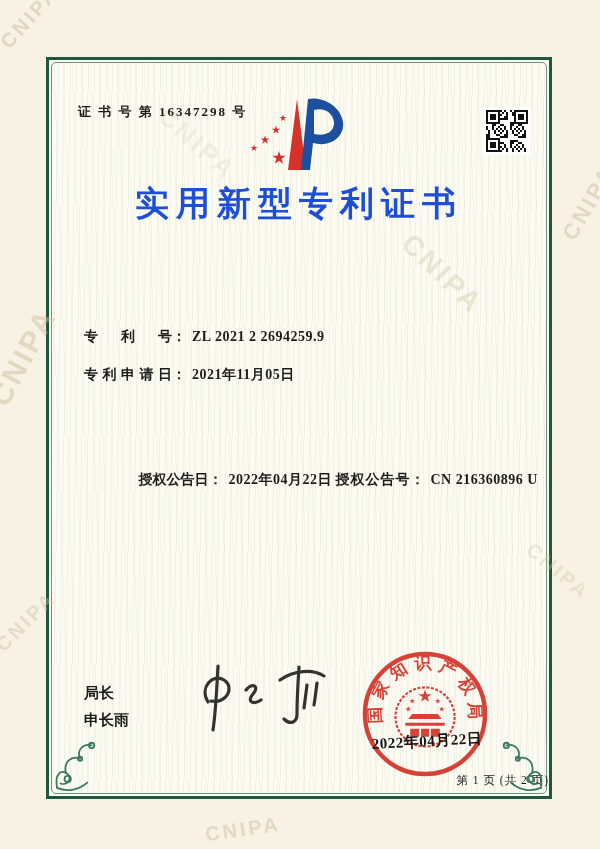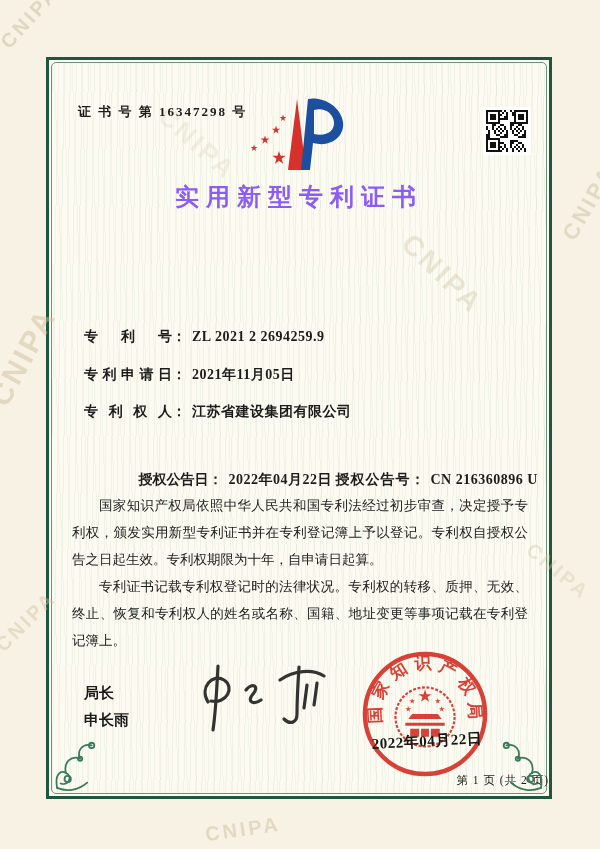--- a/index.html
+++ b/index.html
@@ -28,21 +28,21 @@
   }
   .content{position:absolute;inset:0;z-index:2;}
   
   .cert-no{position:absolute;left:29px;top:43px;font-size:13px;letter-spacing:2px;font-weight:600;}
   .logo{position:absolute;left:199px;top:36px;width:104px;height:80px;}
   .qr{position:absolute;left:434px;top:47px;width:48px;height:48px;background:#fff;padding:3px;box-sizing:border-box;}
   .qr-grid{display:grid;width:100%;height:100%;grid-template-columns:repeat(21,1fr);grid-template-rows:repeat(21,1fr);}
   .qr-grid i{background:#111;}
   .title{
     position:absolute;left:0;top:121px;width:100%;text-align:center;
-    font-size:24px;font-weight:bold;letter-spacing:7px;color:#8b5cf6;
+    font-size:34px;font-weight:bold;letter-spacing:7px;color:#1d4ed8;
   }
   
   .row{position:absolute;left:35px;right:26px;font-size:14px;font-weight:600;white-space:nowrap;}
   .lab{display:inline-block;width:88px;text-align:justify;text-align-last:justify;vertical-align:bottom;}
   .colon{display:inline-block;margin-right:6px;}
   .val{letter-spacing:.5px;}
   .grant-left{display:inline-block;width:248px;}
   .grant-right .lab2{letter-spacing:1px;}
   
   .paras{position:absolute;left:23px;top:432px;width:456px;font-size:13.5px;line-height:27px;
@@ -310,36 +310,29 @@
       </div>
 
       <div class="title">实用新型专利证书</div>
 
       <div class="row" style="top:268px;">
         <span class="lab">专利号</span><span class="colon">：</span><span class="val">ZL 2021 2 2694259.9</span>
       </div>
       <div class="row" style="top:306px;">
         <span class="lab">专利申请日</span><span class="colon">：</span><span class="val">2021年11月05日</span>
       </div>
-      <div class="row" style="top:343px;">
-        <span class="lab">专利权人</span><span class="colon">：</span><span class="val">江苏省建设集团有限公司</span>
-      </div>
       <div class="row" style="top:411px;text-align:right;">
         <span class="grant-left">
           <span>授权公告日</span><span class="colon">：</span><span class="val">2022年04月22日</span>
         </span>
         <span class="grant-right">
           <span class="lab2">授权公告号</span><span class="colon">：</span><span class="val">CN 216360896 U</span>
         </span>
       </div>
 
-      <div class="paras">
-        <p>国家知识产权局依照中华人民共和国专利法经过初步审查，决定授予专利权，颁发实用新型专利证书并在专利登记簿上予以登记。专利权自授权公告之日起生效。专利权期限为十年，自申请日起算。</p>
-        <p>专利证书记载专利权登记时的法律状况。专利权的转移、质押、无效、终止、恢复和专利权人的姓名或名称、国籍、地址变更等事项记载在专利登记簿上。</p>
-      </div>
 
       <div class="officer">
         <div>局长</div>
         <div>申长雨</div>
       </div>
 
       <svg class="sig" viewBox="0 0 170 84" aria-hidden="true">
         <g stroke="#1e1e1e" stroke-width="3.2" fill="none" stroke-linecap="round" stroke-linejoin="round" opacity=".9">
           <path d="M28,42 C19,27 33,13 44,20 C55,27 47,44 31,41"></path>
           <path d="M38,6 C37,24 36,50 33,70"></path>

